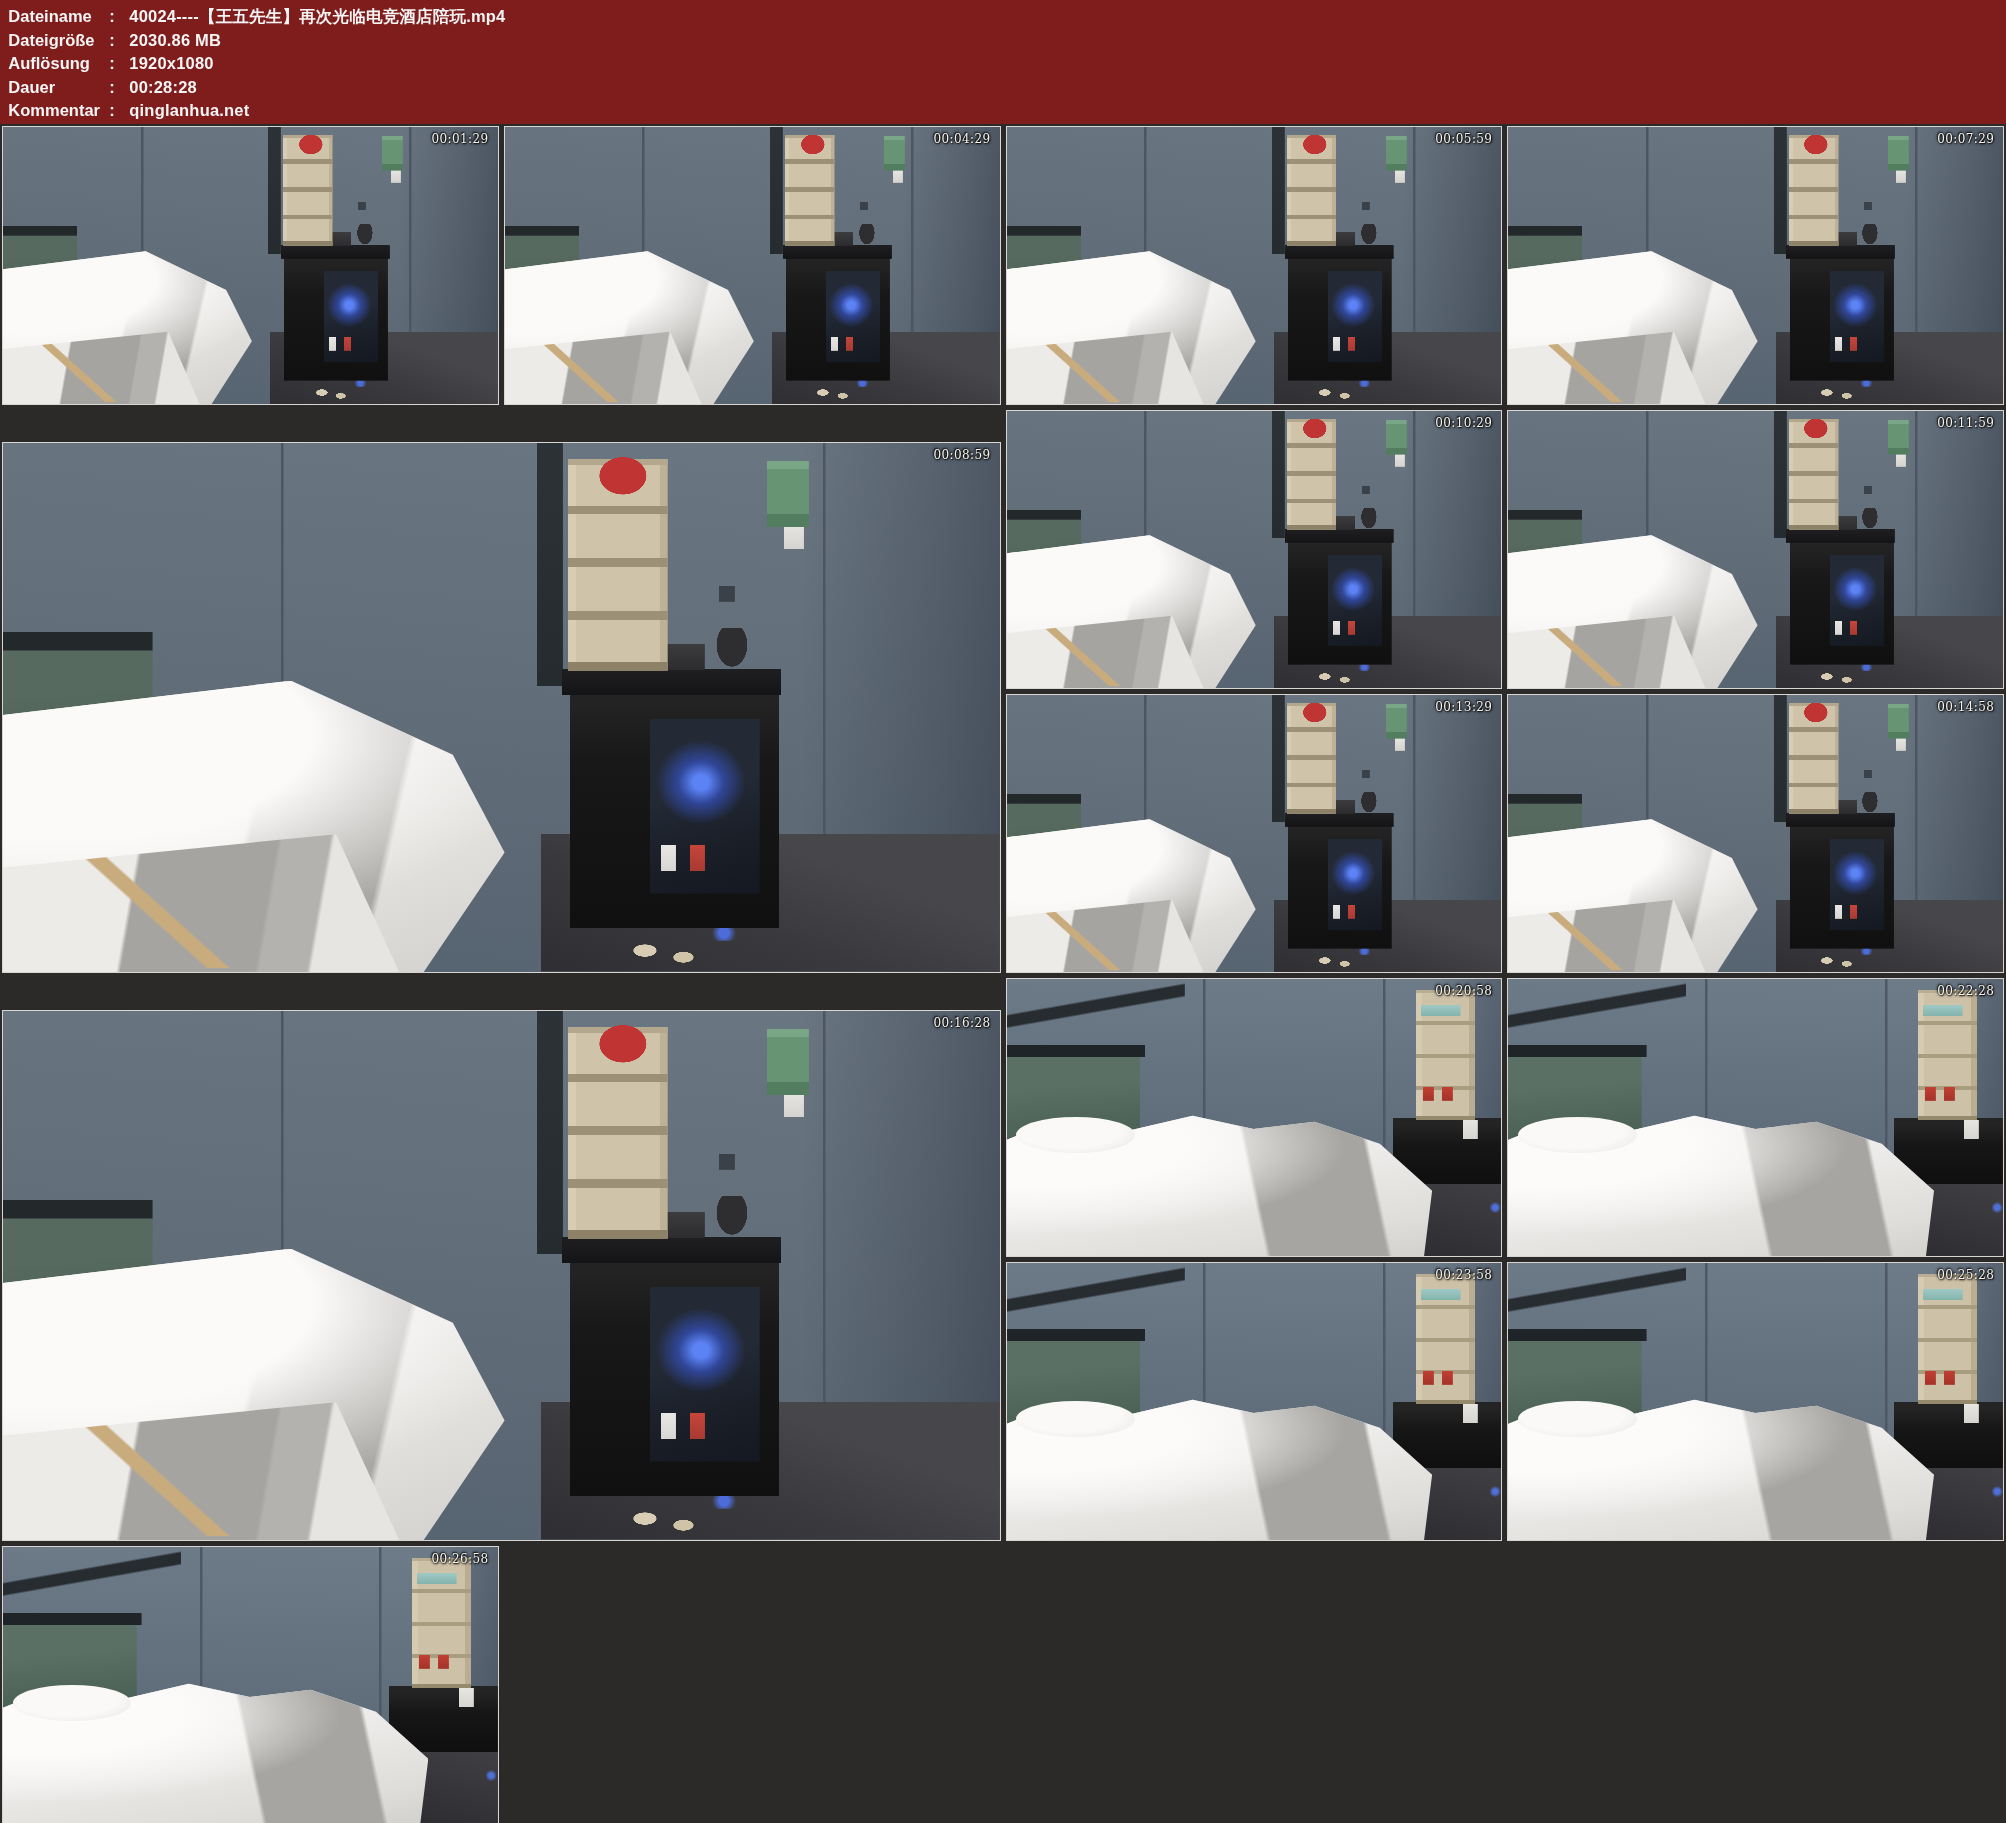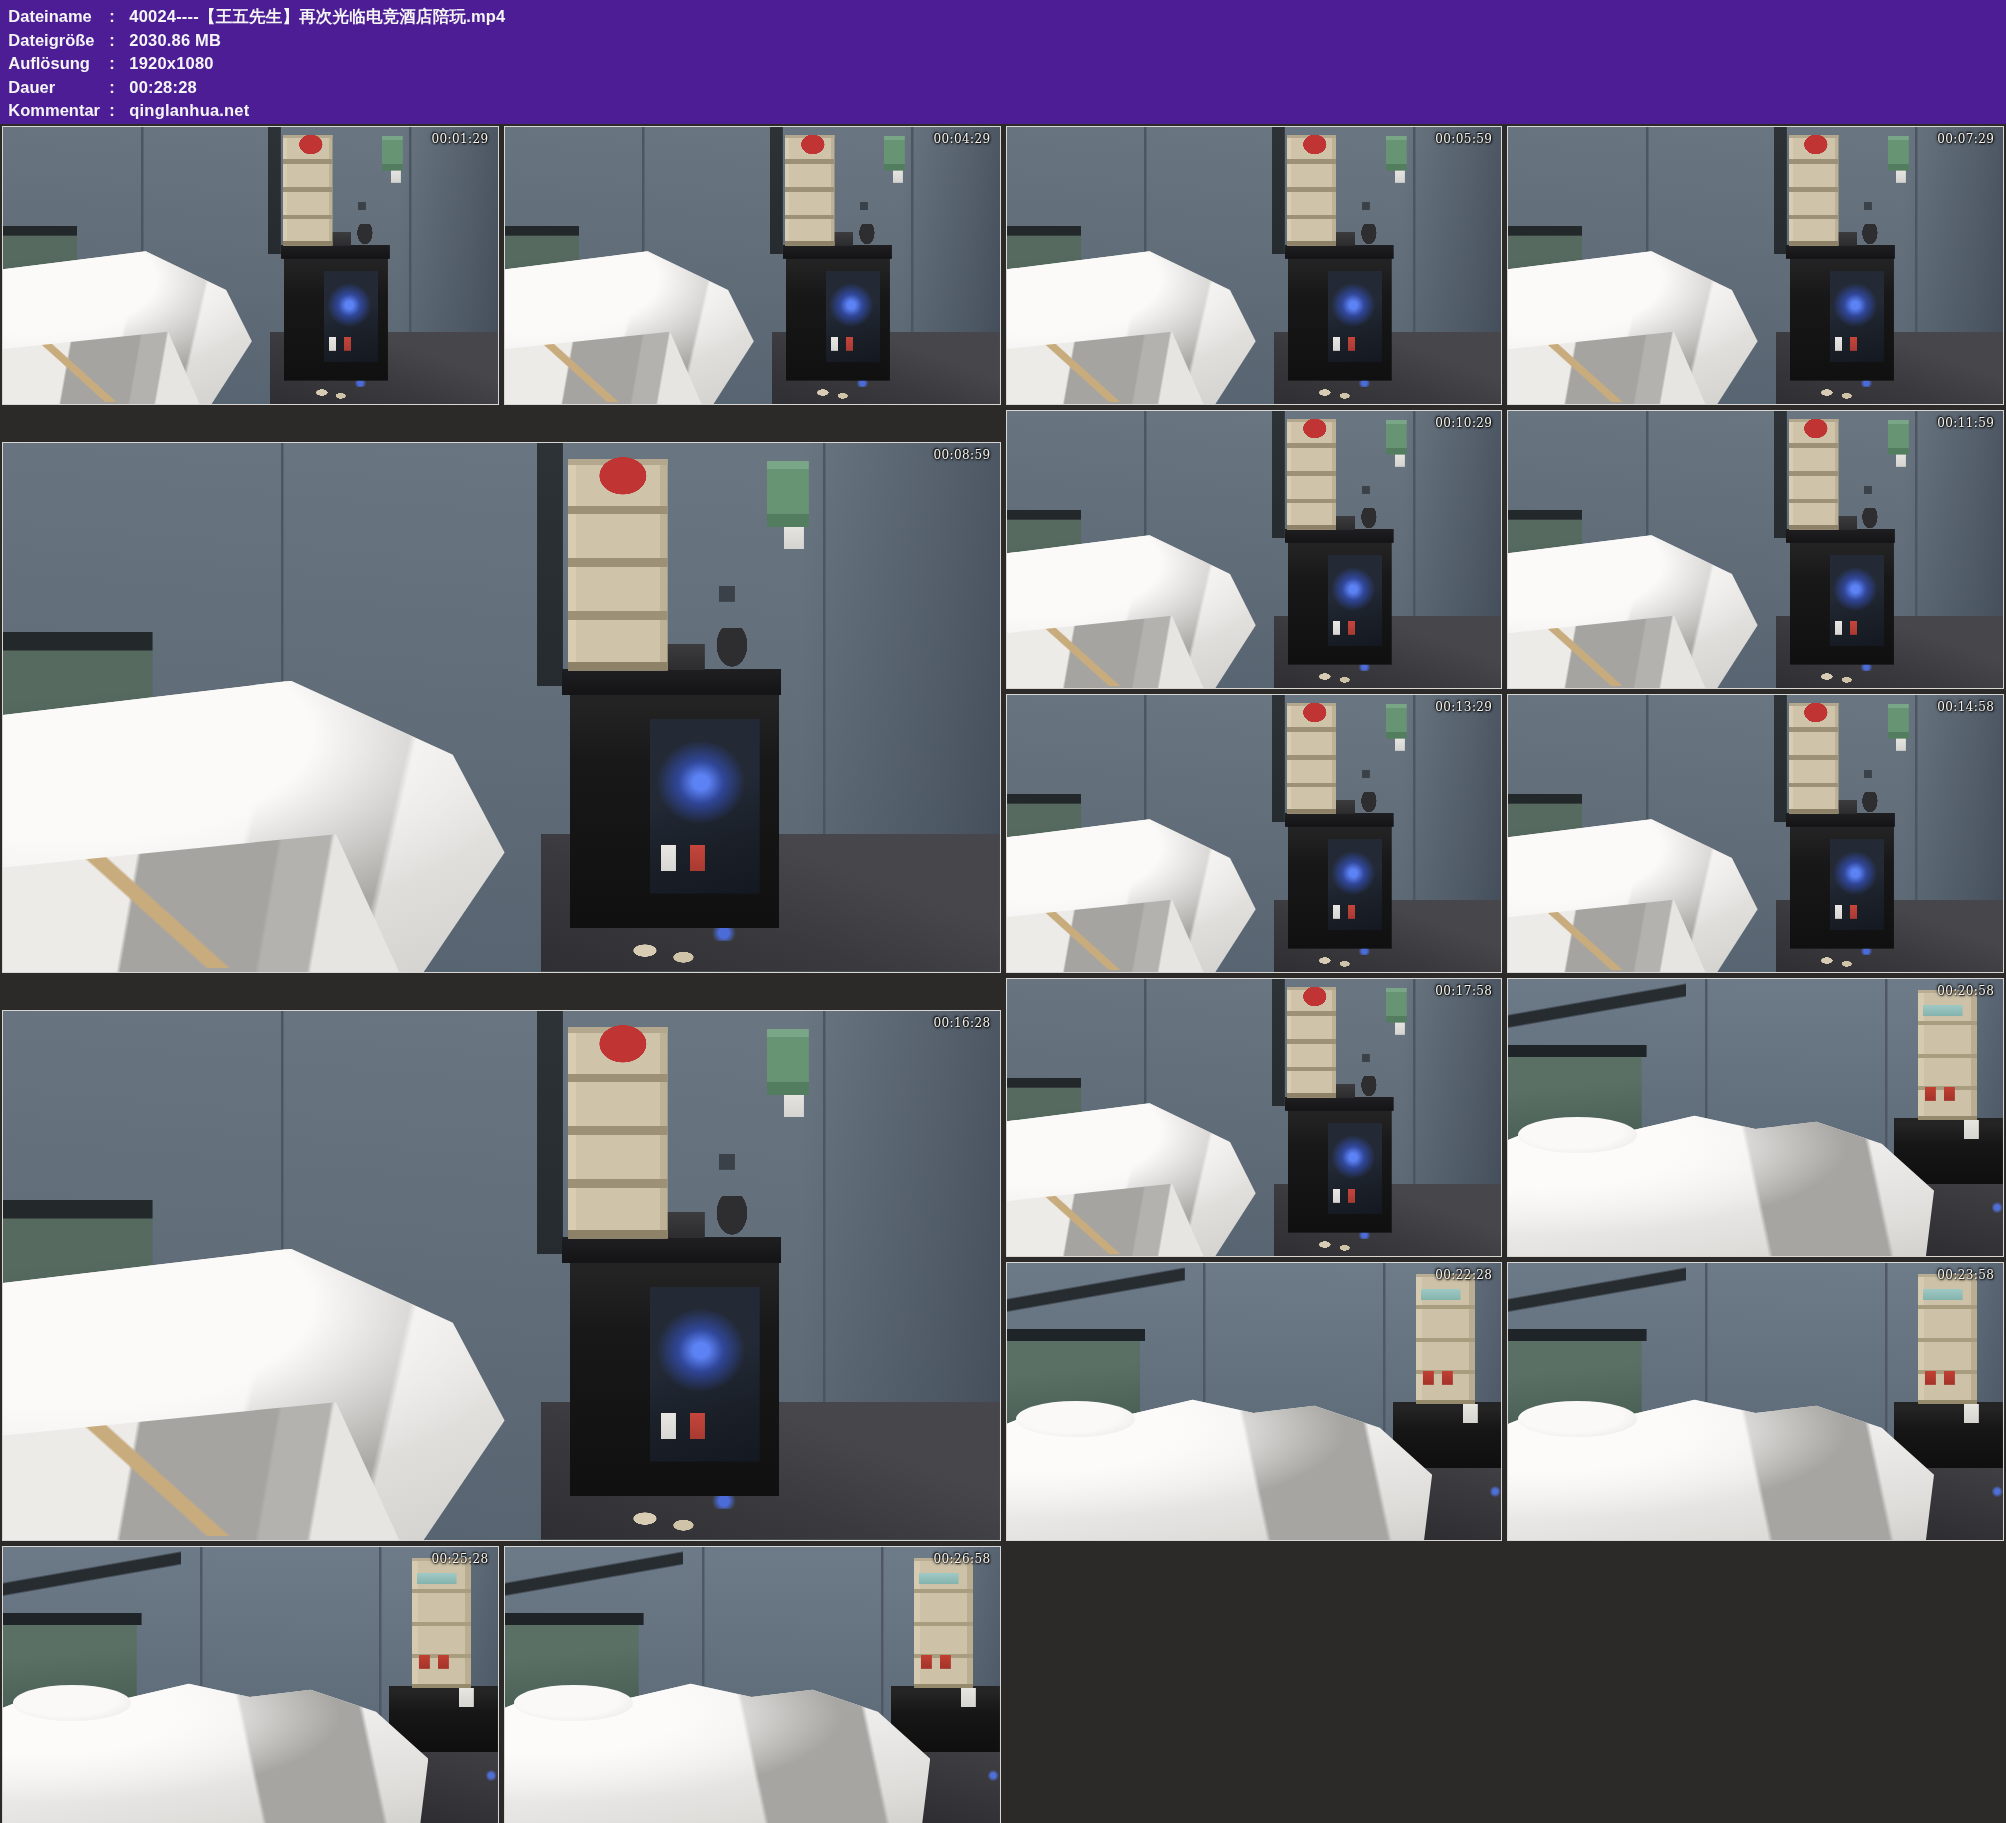--- a/index.html
+++ b/index.html
@@ -8,21 +8,21 @@
   body {
     background:#2b2a28;
     font-family:"Liberation Sans", sans-serif;
     overflow:hidden;
   }
 
   
   .file-info {
     height:124px;
     padding:5px 0 0 8.3px;
-    background:#4c1d95;
+    background:#7f1d1d;
   }
   .fi-row {
     display:flex;
     line-height:23.6px;
     font-size:16.5px;
     font-weight:bold;
     color:#f4f4f4;
     white-space:nowrap;
   }
   .fi-label { width:101px; }
@@ -261,24 +261,20 @@
   </div>
 
   <div class="tile">
     <div class="scene a"></div>
     <span class="ts">00:14:58</span>
   </div>
   <div class="tile span2">
     <div class="scene a"></div>
     <span class="ts">00:16:28</span>
   </div>
-  <div class="tile">
-    <div class="scene a"></div>
-    <span class="ts">00:17:58</span>
-  </div>
 
   <div class="tile">
     <div class="scene c"></div>
     <span class="ts">00:20:58</span>
   </div>
 
   <div class="tile">
     <div class="scene c"></div>
     <span class="ts">00:22:28</span>
   </div>

